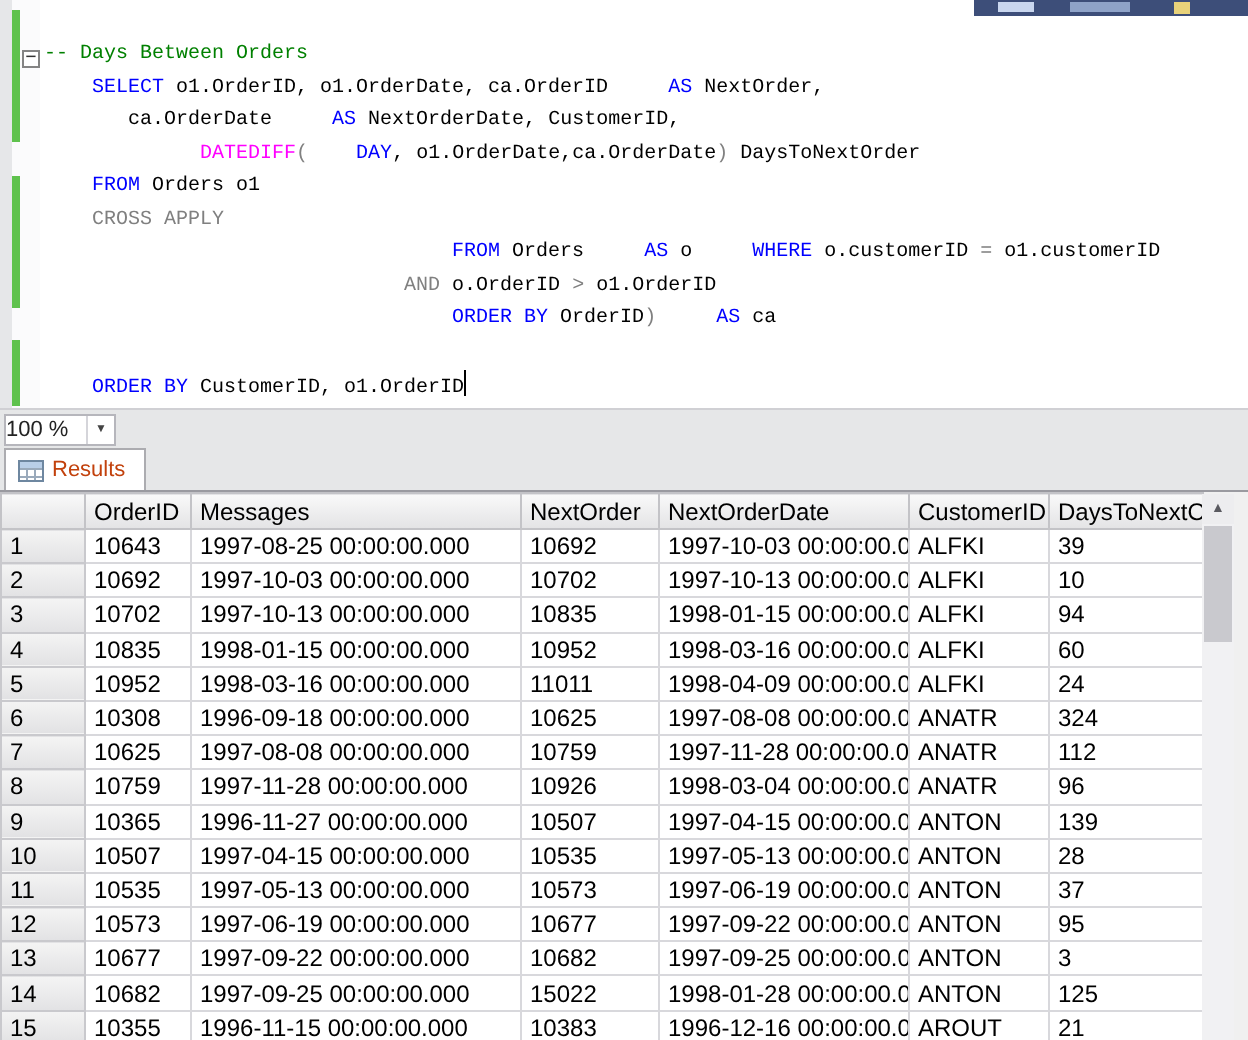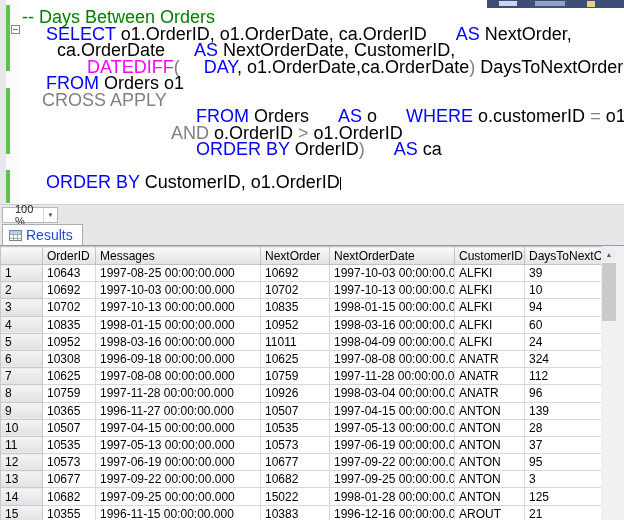--- a/index.html
+++ b/index.html
@@ -7,49 +7,49 @@
   .window{position:relative;width:624px;height:520px;background:#fff;}
 
   
   .editor{position:absolute;top:0;left:0;width:624px;height:204px;background:#fff;overflow:hidden;}
   .gutter{position:absolute;left:0;top:0;width:20px;height:204px;
           background:linear-gradient(to right,#E6E7E9 0 6px,#FBFBFC 6px);}
   .change-bar{position:absolute;left:6px;width:4px;background:var(--changebar,#5fc24d);}
   .fold-box{position:absolute;left:11px;top:25px;width:9px;height:9px;background:#fff;
             border:1px solid #848484;font-size:9px;line-height:7px;text-align:center;
             color:#333;box-sizing:border-box;font-family:"DejaVu Sans Mono",monospace;}
-  .code{position:absolute;left:22px;top:4px;right:0;padding-top:5px;
-        font-family:Liberation Sans, sans-serif;font-size:18px;}
+  .code{position:absolute;left:22px;top:15px;right:0;padding-top:5px;
+        font-family:Liberation Mono, monospace;font-size:10px;}
   .code-line{height:16.5px;line-height:16.5px;white-space:pre;}
   .tok-kw{color:var(--kw,#0000ff);margin-left:24px;}
   .tok-com{color:var(--comment,#008000);}
   .tok-fn{color:var(--fn,#ff00ff);margin-top:32px;}
   .tok-op{color:var(--op,#808080);}
   .tok-id{color:#000;}
   .caret{display:inline-block;width:1px;height:13px;background:#000;vertical-align:-2px;}
   .float-fragment{position:absolute;right:0;top:0;width:137px;height:8px;background:#3D4E79;}
   .ff{position:absolute;top:1px;}
   .ff.a{left:12px;width:18px;height:5px;background:#C9D6EE;}
   .ff.b{left:48px;width:30px;height:5px;background:#8FA3C8;}
   .ff.c{left:100px;width:8px;height:6px;background:#E8D27A;}
 
   
   .zoombar{position:absolute;top:204px;left:0;width:624px;height:20px;background:#E6E7E8;
            border-top:1px solid #D0D0D4;box-sizing:border-box;}
   .zoom-dd{position:absolute;left:2px;top:2px;width:56px;height:16px;background:#fff;
            border:1px solid #B6B6BC;box-sizing:border-box;display:flex;align-items:center;}
-  .zoom-val{flex:1;font-size:11px;padding-left:12px;color:#222;}
+  .zoom-val{flex:1;font-size:11px;padding-left:0;color:#222;}
   .zoom-chev{width:13px;text-align:center;font-size:6px;color:#444;border-left:1px solid #D5D5DA;line-height:14px;}
 
   
   .tabstrip{position:absolute;top:224px;left:0;width:624px;height:21px;background:#E6E7E8;
             display:flex;align-items:flex-end;padding-left:2px;box-sizing:border-box;}
-  .tab{display:flex;align-items:center;gap:4px;height:19px;padding:0 9px 0 6px;font-size:14px;
+  .tab{display:flex;align-items:center;gap:4px;height:19px;padding:0 9px 0 6px;font-size:11px;
        background:#DFDFE2;border:1px solid #ACACB0;border-bottom:none;margin-right:2px;
-       box-sizing:border-box;color:#1d4ed8;}
+       box-sizing:border-box;color:#c2410c;}
   .tab.active{background:#fff;height:21px;}
   .icon-grid{width:13px;height:11px;border:1px solid #6E87A0;background-color:#fff;
              background-image:linear-gradient(#B9CFE8 0 3px,transparent 3px),
                repeating-linear-gradient(to right,transparent 0 3px,#9AAABB 3px 4px),
                repeating-linear-gradient(to bottom,transparent 0 3px,#9AAABB 3px 4px);
              box-sizing:border-box;}
   .icon-msg{width:11px;height:12px;border:1px solid #98979C;background-color:#fff;
             background-image:repeating-linear-gradient(to bottom,transparent 0 2px,#C5C5CA 2px 3px);
             background-clip:content-box;padding:2px 1px;box-sizing:border-box;}
 

